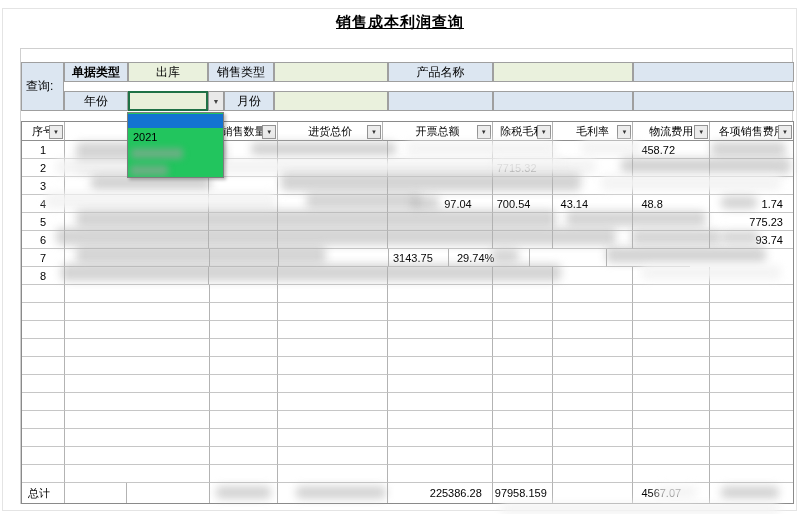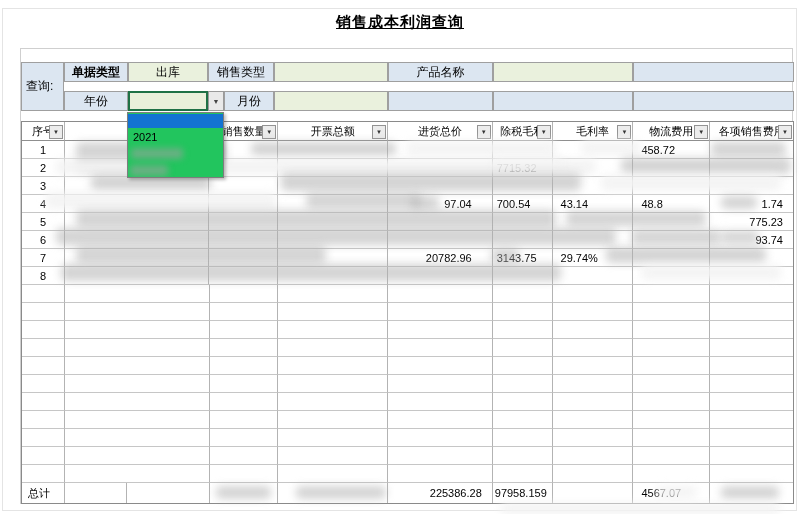--- a/index.html
+++ b/index.html
@@ -93,26 +93,26 @@
         <span>序号</span>
         <span class="fbtn">▼</span>
       </div>
       <div class="tc w2">
         <span></span>
       </div>
       <div class="tc w3">
         <span>销售数量</span>
         <span class="fbtn">▼</span>
       </div>
+      <div class="tc w5">
+        <span>进货总价</span>
+        <span class="fbtn">▼</span>
+      </div>
       <div class="tc w4">
         <span>开票总额</span>
-        <span class="fbtn">▼</span>
-      </div>
-      <div class="tc w5">
-        <span>进货总价</span>
         <span class="fbtn">▼</span>
       </div>
       <div class="tc w6">
         <span>除税毛利</span>
         <span class="fbtn">▼</span>
       </div>
       <div class="tc w7">
         <span>毛利率</span>
         <span class="fbtn">▼</span>
       </div>
@@ -190,21 +190,20 @@
       <div class="tc w6 gross"></div>
       <div class="tc w7 margin"></div>
       <div class="tc w8 logi"></div>
       <div class="tc w9 expn">93.74</div>
     </div>
     <div class="trow">
       <div class="tc w1 cseq">7</div>
       <div class="tc w2"></div>
       <div class="tc w3"></div>
       <div class="tc w4"></div>
-      <div class="tc w5 purch">20782.96</div>
       <div class="tc w6 gross">3143.75</div>
       <div class="tc w7 margin">29.74%</div>
       <div class="tc w8 logi"></div>
       <div class="tc w9 expn"></div>
     </div>
     <div class="trow">
       <div class="tc w1 cseq">8</div>
       <div class="tc w2"></div>
       <div class="tc w3"></div>
       <div class="tc w4"></div>

